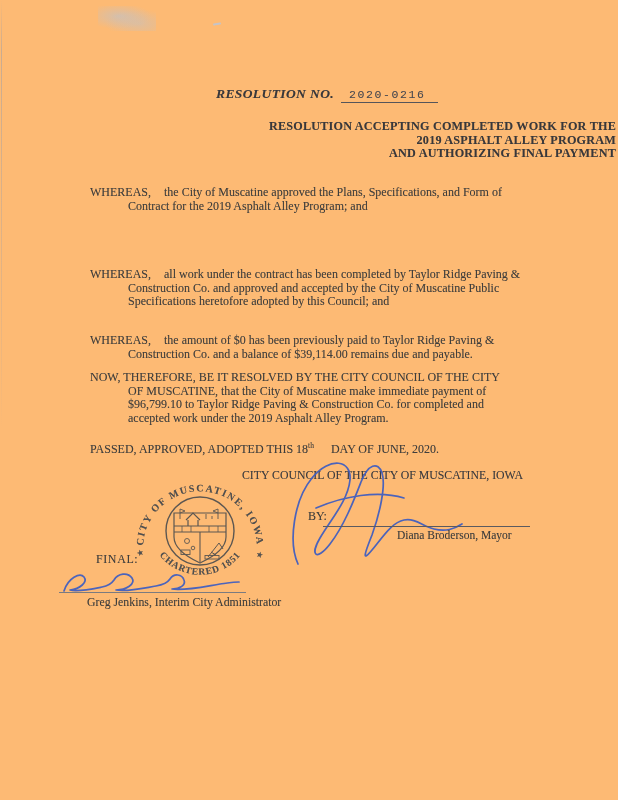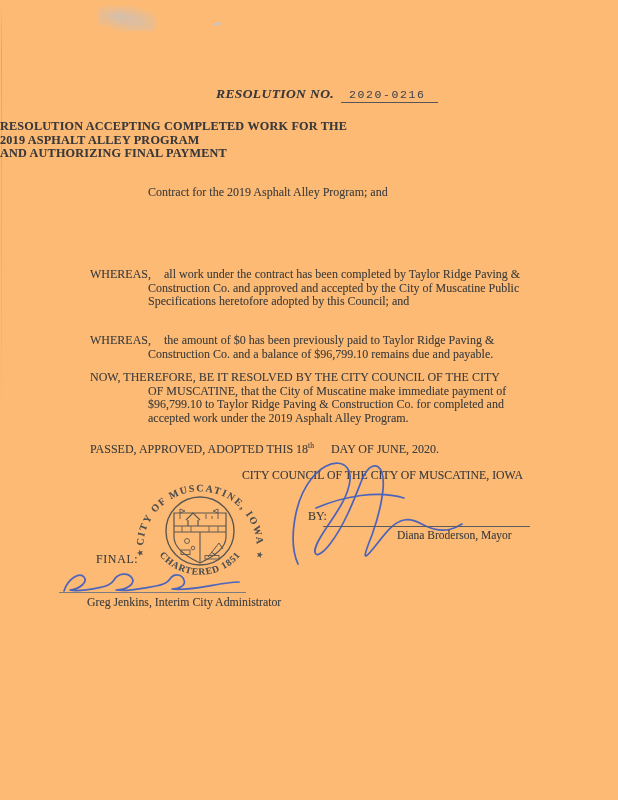--- a/index.html
+++ b/index.html
@@ -9,26 +9,26 @@
   }
   .page{position:absolute;inset:0;background:#fdba74;overflow:hidden;
     text-shadow:0 0 .5px rgba(70,70,70,.35);}
   .abs{position:absolute;}
 
   
   .res-line{top:86px;left:216px;display:flex;align-items:baseline;white-space:nowrap;}
   .res-label{font-weight:bold;font-style:italic;font-size:13.5px;letter-spacing:.4px;color:#39383b;}
   .res-number{font-family:"Liberation Mono",monospace;font-size:11.5px;letter-spacing:1.6px;
     border-bottom:1.5px solid #55555a;padding:0 12px 1px 8px;margin-left:7px;color:#4b4b52;}
-  .title-block{top:120px;left:0;width:616px;text-align:left;font-weight:bold;
+  .title-block{top:120px;left:0;width:616px;text-align:right;font-weight:bold;
     font-size:12.2px;line-height:13.6px;letter-spacing:.2px;color:#39383b;}
 
   
   .para{left:90px;font-size:12px;line-height:13.5px;white-space:nowrap;}
-  .para .cont{margin-left:58px;}
+  .para .cont{margin-left:38px;}
   .plabel{margin-right:13px;}
   .plabel:empty{margin-right:0;}
   .sup{font-size:7.5px;vertical-align:5px;letter-spacing:0;}
   .passed-suffix{margin-left:17px;}
 
   
   .council{top:468px;left:242px;font-size:11.8px;white-space:nowrap;color:#3c3b3e;}
   .by-label{top:509px;left:308px;font-size:12px;}
   .sig-line{border-top:1.1px solid #5a5a60;height:0;}
   .mayor-line{top:526px;left:323px;width:207px;}
@@ -63,35 +63,36 @@
       <span class="res-number">2020-0216</span>
     </div>
 
   <div class="abs title-block">
     <div>RESOLUTION ACCEPTING COMPLETED WORK FOR THE</div>
     <div>2019 ASPHALT ALLEY PROGRAM</div>
     <div>AND AUTHORIZING FINAL PAYMENT</div>
   </div>
 
   <div class="abs para" style="top:186px">
+    <div><span class="plabel">WHEREAS,</span><span>the City of Muscatine approved the Plans, Specifications, and Form of</span></div>
     <div class="cont">Contract for the 2019 Asphalt Alley Program; and</div>
   </div>
 
   <div class="abs para" style="top:226px">
   </div>
 
   <div class="abs para" style="top:268px">
     <div><span class="plabel">WHEREAS,</span><span>all work under the contract has been completed by Taylor Ridge Paving &amp;</span></div>
     <div class="cont">Construction Co. and approved and accepted by the City of Muscatine Public</div>
     <div class="cont">Specifications heretofore adopted by this Council; and</div>
   </div>
 
   <div class="abs para" style="top:334px">
     <div><span class="plabel">WHEREAS,</span><span>the amount of $0 has been previously paid to Taylor Ridge Paving &amp;</span></div>
-    <div class="cont">Construction Co. and a balance of $96,799.10 remains due and payable.</div>
+    <div class="cont">Construction Co. and a balance of $39,114.00 remains due and payable.</div>
   </div>
 
   <div class="abs para" style="top:371px">
     <div>NOW, THEREFORE, BE IT RESOLVED BY THE CITY COUNCIL OF THE CITY</div>
     <div class="cont">OF MUSCATINE, that the City of Muscatine make immediate payment of</div>
     <div class="cont">$96,799.10 to Taylor Ridge Paving &amp; Construction Co. for completed and</div>
     <div class="cont">accepted work under the 2019 Asphalt Alley Program.</div>
   </div>
 
   <div class="abs para" style="top:439px"><span>PASSED, APPROVED, ADOPTED THIS 18</span><span class="sup">th</span><span class="passed-suffix">DAY OF JUNE, 2020.</span></div>

